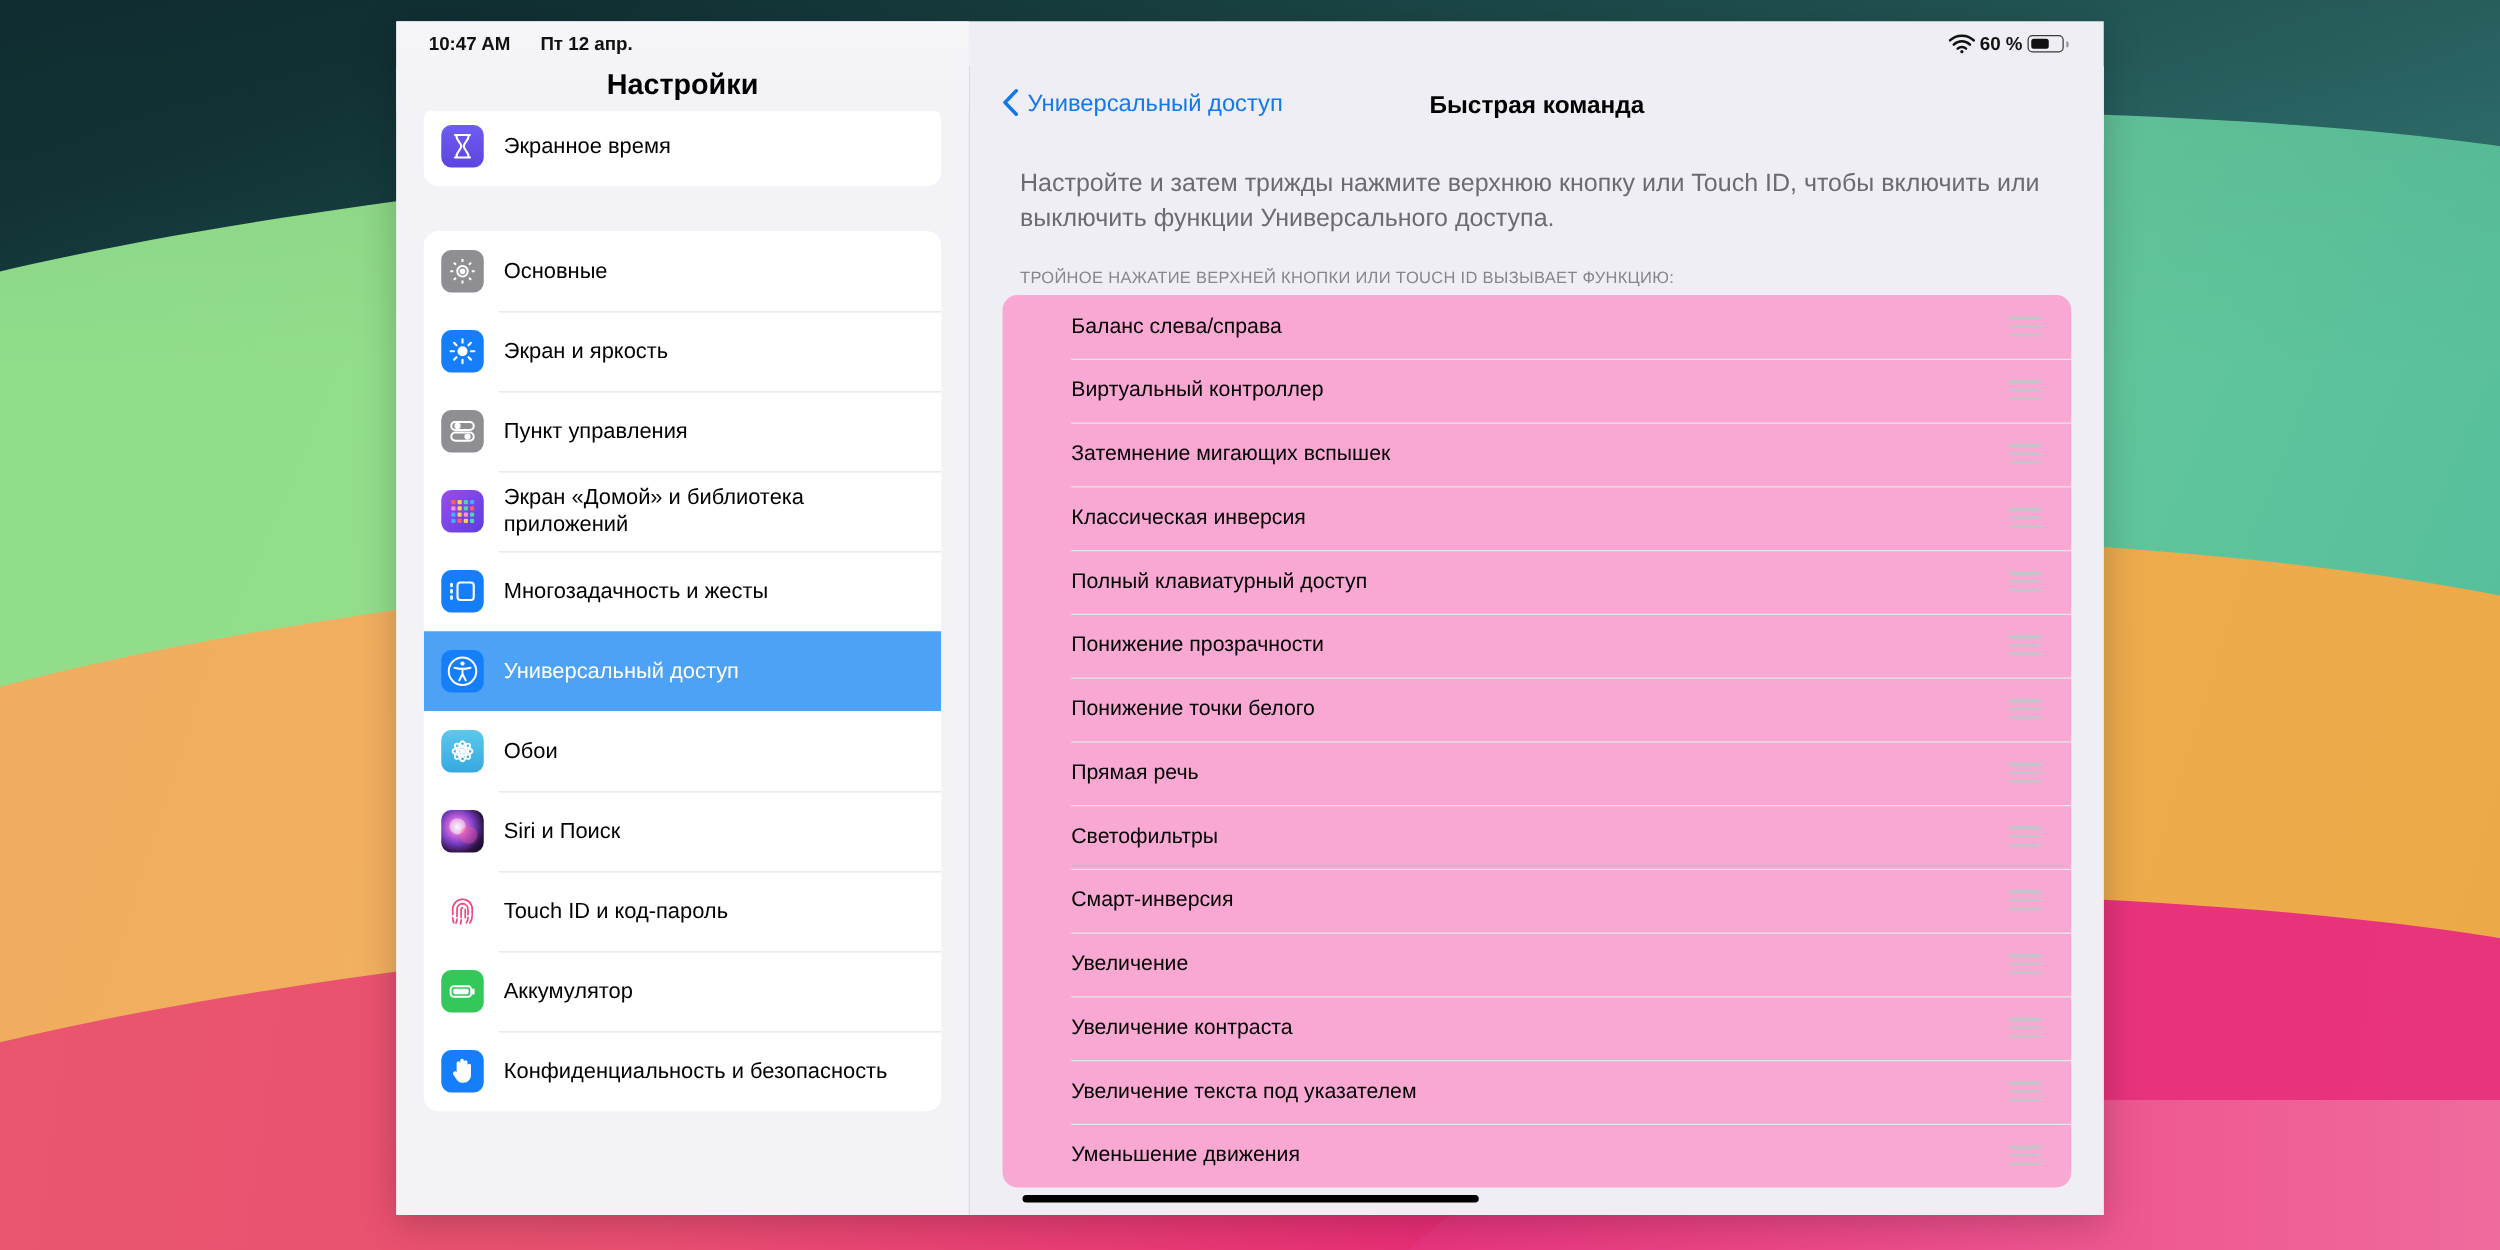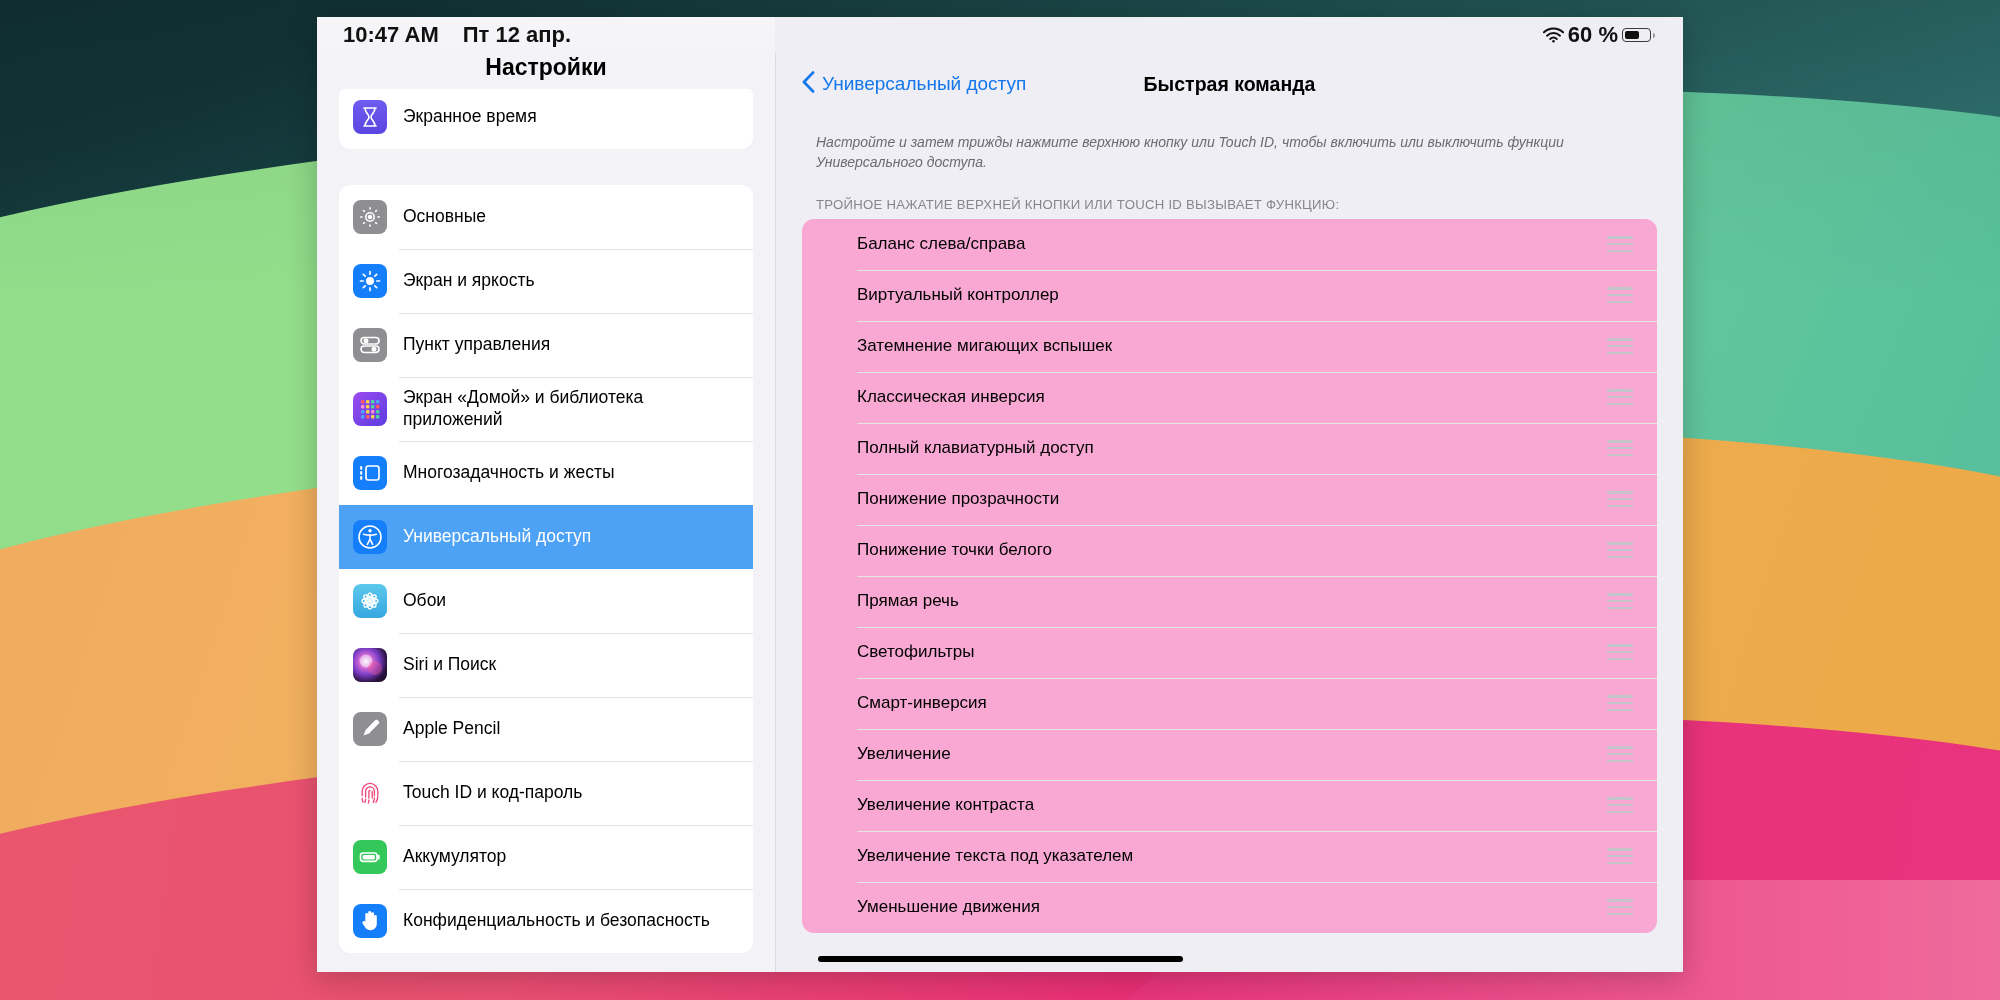--- a/index.html
+++ b/index.html
@@ -44,21 +44,21 @@
   
   #ipad{
     position:absolute;left:317px;top:17px;width:1366px;height:955px;
     background:#eeeef4;overflow:hidden;
     box-shadow:0 6px 28px rgba(0,0,0,.22);
     display:flex;flex-direction:column;
   }
   
   #statusbar{
     height:36px;flex:0 0 36px;display:flex;align-items:center;
-    padding:0 28px 0 26px;font-size:22px;font-weight:700;color:#111;
+    padding:0 28px 0 26px;font-size:15px;font-weight:700;color:#111;
     position:relative;z-index:6;
   }
   #statusbar .sb-left{display:flex;align-items:center;gap:24px;}
   #statusbar .sb-right{margin-left:auto;display:flex;align-items:center;gap:4px;}
   .wifi-icon{width:21px;height:16px;display:block;}
   .battery{display:flex;align-items:center;}
   .batt-body{
     width:29px;height:14px;border:1.6px solid #3a3a3a;border-radius:4px;
     padding:1.6px;box-sizing:border-box;display:flex;align-items:center;
   }
@@ -117,22 +117,22 @@
   }
   #back-btn{display:flex;align-items:center;gap:7px;cursor:pointer;}
   #back-btn .chev{display:block;}
   #back-label{font-size:19px;color:#1478ec;}
   #detail-title{
     position:absolute;left:0;right:0;text-align:center;
     font-size:19.5px;font-weight:700;color:#000;pointer-events:none;
   }
   #detail-scroll{flex:1;overflow:hidden;padding:0 26px;min-height:0;}
   #detail-desc{
-    font-size:14px;line-height:1.42;color:#6b6b70;
-    padding:18px 10px 0 14px;max-width:940px;font-style:italic;
+    font-size:20px;line-height:1.42;color:#6b6b70;
+    padding:18px 10px 0 14px;max-width:940px;
   }
   #detail-section-hdr{
     font-size:13.2px;letter-spacing:.25px;color:#86868b;
     padding:24px 10px 7px 14px;text-transform:uppercase;
   }
   #list-card{background:#f9a8d4;border-radius:12px;overflow:hidden;}
   .lrow{
     display:flex;align-items:center;height:51px;position:relative;padding:0 24px 0 0;
   }
   .lrow + .lrow:before{
@@ -303,28 +303,20 @@
               <div class="grow">
                 <span class="app-icon" style="background: radial-gradient(circle at 38% 40%, rgb(247, 242, 255) 0%, rgb(211, 107, 214) 22%, rgb(123, 62, 198) 45%, rgb(42, 18, 64) 72%, rgb(18, 10, 28) 100%);">
                   <svg width="34" height="34" viewBox="0 0 34 34">
                     <circle cx="13" cy="13" r="6.5" fill="rgba(255,255,255,.45)"></circle>
                     <circle cx="22" cy="20" r="7" fill="rgba(255,90,140,.35)"></circle>
                   </svg>
                 </span>
                 <span class="grow-label">Siri и Поиск</span>
               </div>
               <div class="grow">
-                <span class="app-icon" style="background: rgb(142, 142, 147);">
-                  <svg width="24" height="24" viewBox="0 0 24 24">
-                    <path d="M5.5 18.5l2.1-5.6L17.4 3.1c.6-.6 1.6-.6 2.2 0l1.3 1.3c.6.6.6 1.6 0 2.2l-9.8 9.8-5.6 2.1z" fill="#fff"></path>
-                  </svg>
-                </span>
-                <span class="grow-label">Apple Pencil</span>
-              </div>
-              <div class="grow">
                 <span class="app-icon" style="background: rgb(255, 255, 255);">
                   <svg width="24" height="26" viewBox="0 0 24 26">
                     <g fill="none" stroke="#f0457a" stroke-width="1.35" stroke-linecap="round">
                       <path d="M12 3.4c-4.3 0-7.8 3.6-7.8 8.1v4.1"></path>
                       <path d="M12 6.9c-2.4 0-4.4 2-4.4 4.6v5.6"></path>
                       <path d="M12 10.3c-.6 0-1.1.5-1.1 1.2v6.5"></path>
                       <path d="M12 6.9c2.4 0 4.4 2 4.4 4.6v4.2"></path>
                       <path d="M12 3.4c4.3 0 7.8 3.6 7.8 8.1v3.4"></path>
                       <path d="M14.2 11.5v6.6M16.4 17.9c0 2-.6 3.4-1.3 4.4M19.8 16c0 3-.8 5-1.9 6.4M4.2 18.3c0 1.6.3 2.8.8 3.8M7.6 19.2c0 1.6-.3 2.4-.8 3.2M10.9 19.9c0 1.7-.2 2.5-.6 3.2"></path>
                     </g>

